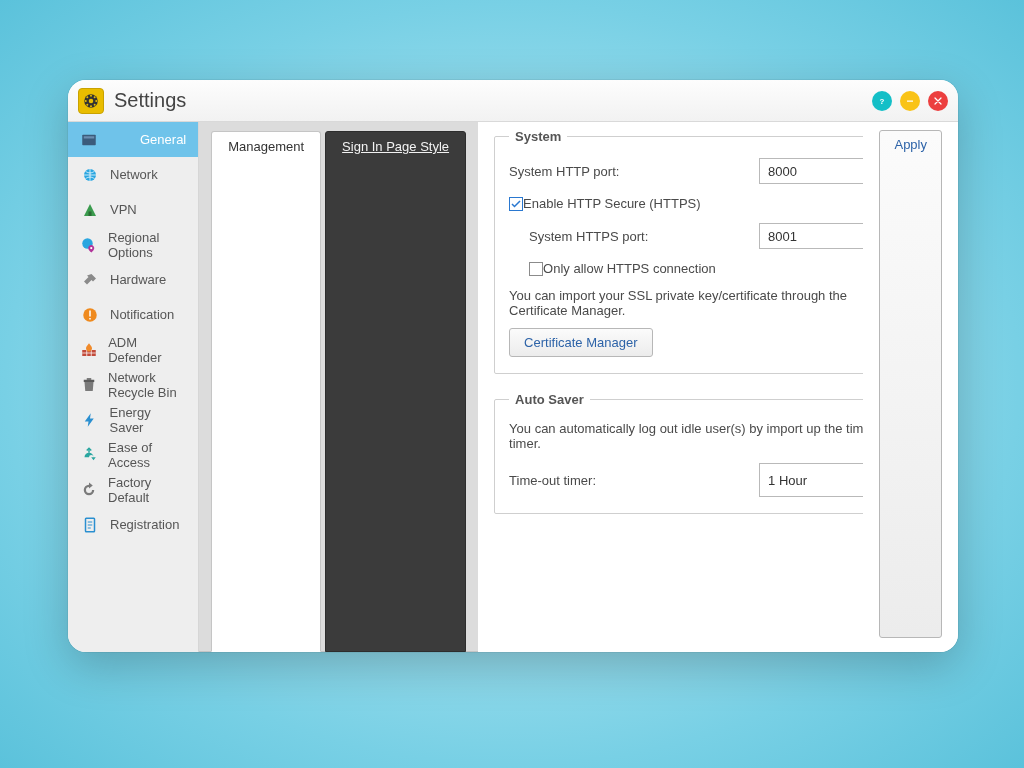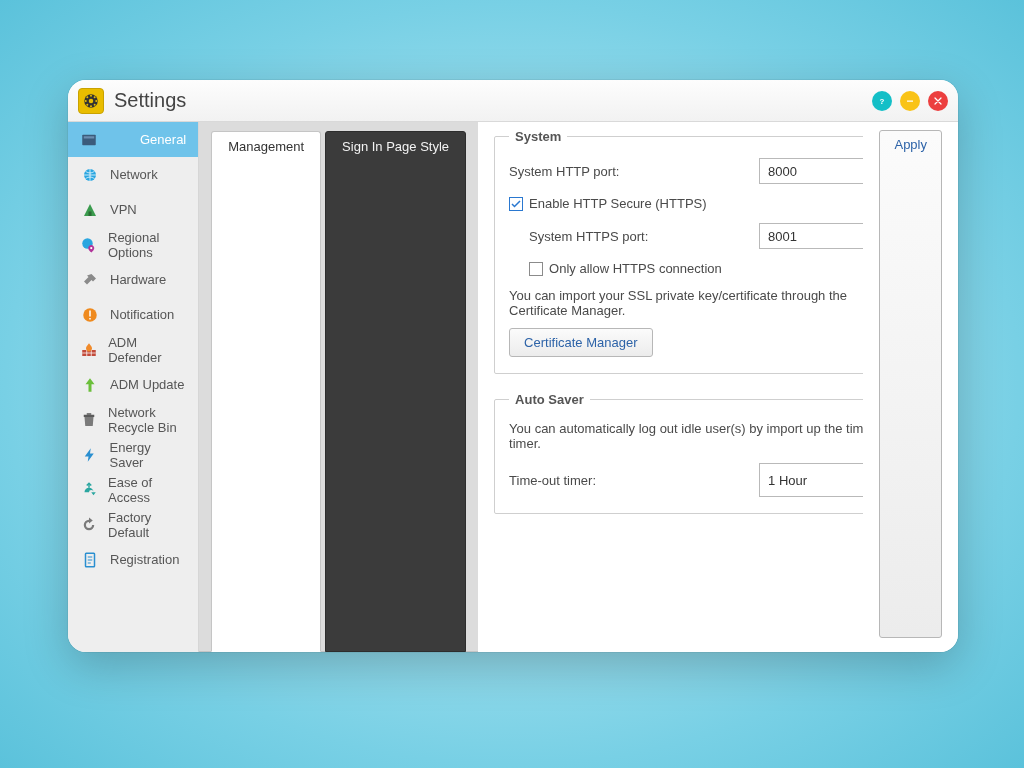--- a/index.html
+++ b/index.html
@@ -82,20 +82,21 @@
     cursor:pointer;
     position:relative; top:1px;
   }
   .tab.active {
     background:#ffffff; color:#333;
     border:1px solid #c5c5c5; border-bottom:1px solid #fff;
   }
   .tab.inactive {
     background:#3b3b3b; color:#f2f2f2;
     border:1px solid #2d2d2d;
+    text-decoration:underline;
   }
   .content {
     flex:1; padding:7px 16px 10px 16px; overflow:auto;
     font-size:13px; color:#4a4a4a;
   }
   fieldset {
     border:1px solid #cfcfcf;
     border-radius:2px;
     padding:14px 14px 16px 14px;
     margin-bottom:18px;
@@ -119,21 +120,21 @@
   .spin .arrows {
     width:18px; border-left:1px solid #b9b9b9;
     display:flex; flex-direction:column;
   }
   .spin .arrows div {
     flex:1; display:flex; align-items:center; justify-content:center;
     cursor:pointer; color:#2a78d0; font-size:8px; line-height:1;
   }
   .spin .arrows div:first-child { border-bottom:1px solid #b9b9b9; }
 
-  .chk { display:flex; align-items:center; gap:6px; cursor:pointer; }
+  .chk { display:flex; align-items:center; gap:0; cursor:pointer; }
   .chk .box {
     width:14px; height:14px; border:1px solid #2a78d0; background:#fff;
     display:flex; align-items:center; justify-content:center;
   }
   .chk .box.unchecked { border-color:#8b8b8b; }
   .chk .box svg { width:12px; height:12px; }
 
   .info-icon {
     display:inline-flex; width:14px; height:14px; border-radius:50%;
     background:#2a9fdc; color:#fff; align-items:center; justify-content:center;
@@ -266,28 +267,20 @@
               <rect x="3" y="12" width="18" height="8" fill="#c24a3a"></rect>
               <path d="M3 16h18M9 12v8M15 12v8" stroke="#fff" stroke-width="1"></path>
               <path d="M12 3c2 3 4 4 4 7 0 2-2 4-4 4s-4-2-4-4c0-3 2-4 4-7z" fill="#f08a2a"></path>
             </svg>
           </span>
         <span>ADM Defender</span>
       </div>
       <div class="side-item">
         <span class="sicon">
             <svg viewBox="0 0 24 24">
-              <path d="M12 3l6 8h-4v10h-4V11H6z" fill="#6bbf3b"></path>
-            </svg>
-          </span>
-        <span>ADM Update</span>
-      </div>
-      <div class="side-item">
-        <span class="sicon">
-            <svg viewBox="0 0 24 24">
               <path d="M6 8h12l-1 12H7z" fill="#7a7a7a"></path>
               <rect x="5" y="5" width="14" height="3" fill="#5a5a5a"></rect>
               <rect x="9" y="3" width="6" height="2" fill="#5a5a5a"></rect>
             </svg>
           </span>
         <span>Network Recycle Bin</span>
       </div>
       <div class="side-item">
         <span class="sicon">
             <svg viewBox="0 0 24 24">

